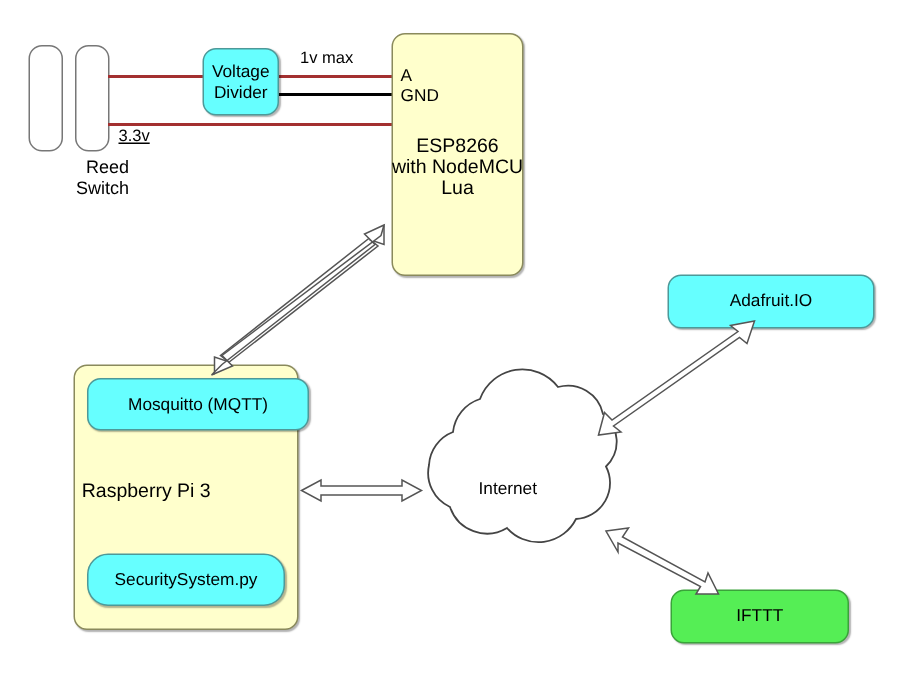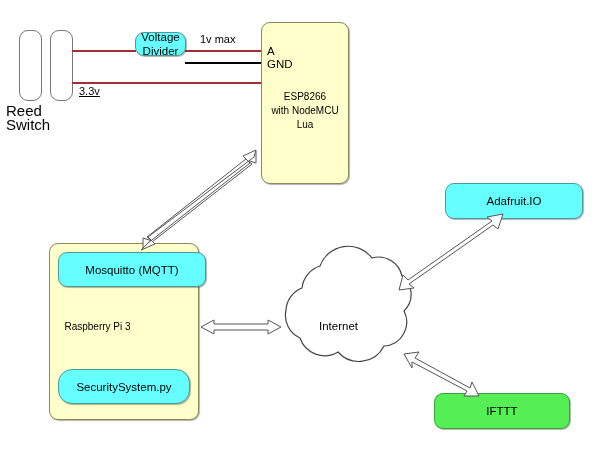--- a/index.html
+++ b/index.html
@@ -32,45 +32,45 @@
   }
   .node.cyan  { background: #66ffff; border-color: #4d9999; }
   .node.yellow{ background: #ffffcc; border-color: #8a8a5c; }
   .node.green { background: #55ee55; border-color: #3aa33a; }
   .node.plain { background: #ffffff; border-color: #777777; box-shadow: none; }
 
   .esp-inner {
     position: absolute;
     left: 0; right: 0;
     text-align: center;
-    font-size: 10px;
+    font-size: 13px;
     line-height: 14px;
     color: #000;
     white-space: pre-line;
   }
   .pin-label {
     position: absolute;
     font-size: 11.5px;
     color: #000;
     line-height: 12px;
     white-space: nowrap;
   }
   .wire-label {
     position: absolute;
     font-size: 11px;
     color: #000;
     line-height: 12px;
     white-space: nowrap;
   }
   .reed-caption {
     position: absolute;
-    font-size: 15px;
+    font-size: 12px;
     line-height: 14px;
     color: #000;
-    text-align: left;
+    text-align: right;
     white-space: pre-line;
   }
   .wire {
     position: absolute;
     height: 2px;
   }
   .wire.red   { background: #a33030; }
   .wire.black { background: #000000; }
 
   svg.overlay {
@@ -101,38 +101,38 @@
 
   <div class="wire red" style="left:185px; top:50px; width:77px;"></div>
 
   <div class="wire black" style="left:185px; top:62px; width:77px;"></div>
 
   <div class="wire red" style="left:72px; top:82px; width:190px;"></div>
 
   <div class="wire-label" style="left:200px; top:33px;">1v max</div>
   <div class="wire-label" style="left:79px; top:85px;text-decoration:underline;">3.3v</div>
 
-  <div class="node cyan" style="left:135px; top:32px; width:51px; height:24px;">Voltage
+  <div class="node cyan" style="left:135px; top:32px; width:51px; height:45px;">Voltage
 Divider</div>
 
   <div class="node yellow" style="left:261px; top:22px; width:88px; height:162px;"></div>
   <div class="pin-label" style="left:267px; top:45px;">A</div>
   <div class="pin-label" style="left:267px; top:58px;">GND</div>
   <div class="esp-inner" style="left:261px; top:90px; width:88px;">ESP8266
 with NodeMCU
 Lua</div>
 
   <div class="node yellow" style="left:49px; top:243px; width:150px; height:177px;"></div>
   <div class="esp-inner" style="left:38px; top:320px; width:119px;">Raspberry Pi 3</div>
   <div class="node cyan" style="left:58px; top:252px; width:148px; height:35px;">Mosquitto (MQTT)</div>
   <div class="node cyan" style="left:58px; top:369px; width:132px; height:35px;border-radius:14px;">SecuritySystem.py</div>
 
   <div class="node cyan" style="left:445px; top:183px; width:138px; height:36px;">Adafruit.IO</div>
 
-  <div class="node green" style="left:434px; top:393px; width:136px; height:36px;">IFTTT</div>
+  <div class="node green" style="left:447px; top:393px; width:119px; height:36px;">IFTTT</div>
 
   <svg class="overlay" viewBox="0 0 600 455">
 
     <g>
       <path d="M302,288
                a26,26 0 0 1 18,-22
                a30,30 0 0 1 52,-8
                a24,24 0 0 1 30,18
                a23,23 0 0 1 2,35
                a24,24 0 0 1 -20,35

